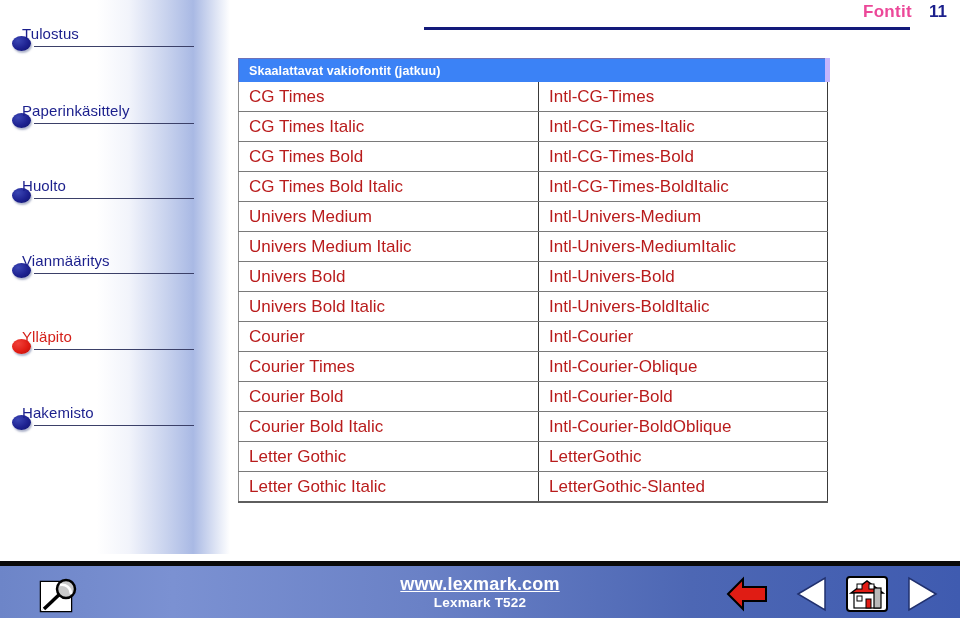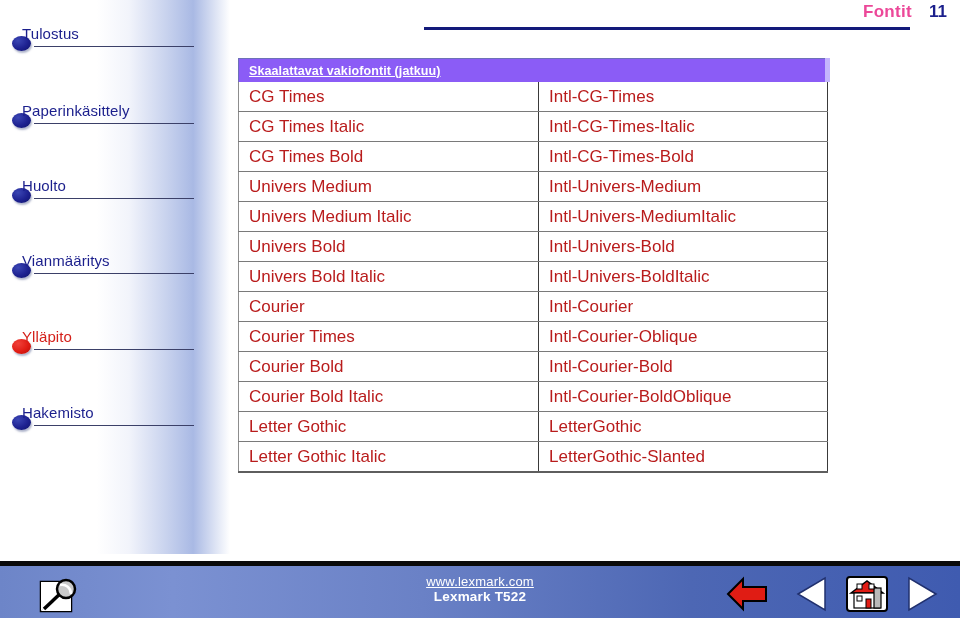--- a/index.html
+++ b/index.html
@@ -118,31 +118,30 @@
     border-collapse: collapse;
     table-layout: fixed;
     z-index: 2;
     background: #ffffff;
   }
   #font-table td {
     padding: 0;
     margin: 0;
   }
   .tbl-title-cell {
-    background: #8b5cf6;
+    background: #3b82f6;
     color: #ffffff;
     font-size: 12.5px;
     font-weight: bold;
     height: 23px;
     padding-left: 10px !important;
     border-left: 1px solid #6d71b8;
     border-right: 5px solid #c4b5fd;
     border-top: 1px solid #6d71b8;
     letter-spacing: 0.1px;
-    text-decoration: underline;
   }
   .tbl-head-cell {
     background: #4a4fa8;
     color: #ffffff;
     font-size: 12.5px;
     font-weight: bold;
     height: 25px;
     padding-left: 10px !important;
     border-bottom: 2px solid #000000;
     letter-spacing: 0.1px;
@@ -199,22 +198,22 @@
   #footer-links {
     position: absolute;
     left: 0;
     right: 0;
     top: 8px;
     text-align: center;
     pointer-events: none;
   }
   #footer-url {
     display: block;
-    font-size: 13px;
-    font-weight: normal;
+    font-size: 18px;
+    font-weight: bold;
     color: #ffffff;
     text-decoration: underline;
     letter-spacing: 0.2px;
     pointer-events: auto;
   }
   #footer-model {
     display: block;
     margin-top: 0;
     font-size: 13.5px;
     font-weight: bold;
@@ -295,20 +294,24 @@
         <td class="tbl-cell col-left">CG Times</td>
         <td class="tbl-cell col-right">Intl-CG-Times</td>
       </tr>
       <tr>
         <td class="tbl-cell col-left">CG Times Italic</td>
         <td class="tbl-cell col-right">Intl-CG-Times-Italic</td>
       </tr>
       <tr>
         <td class="tbl-cell col-left">CG Times Bold</td>
         <td class="tbl-cell col-right">Intl-CG-Times-Bold</td>
+      </tr>
+      <tr>
+        <td class="tbl-cell col-left">CG Times Bold Italic</td>
+        <td class="tbl-cell col-right">Intl-CG-Times-BoldItalic</td>
       </tr>
       <tr>
         <td class="tbl-cell col-left">Univers Medium</td>
         <td class="tbl-cell col-right">Intl-Univers-Medium</td>
       </tr>
       <tr>
         <td class="tbl-cell col-left">Univers Medium Italic</td>
         <td class="tbl-cell col-right">Intl-Univers-MediumItalic</td>
       </tr>
       <tr>

